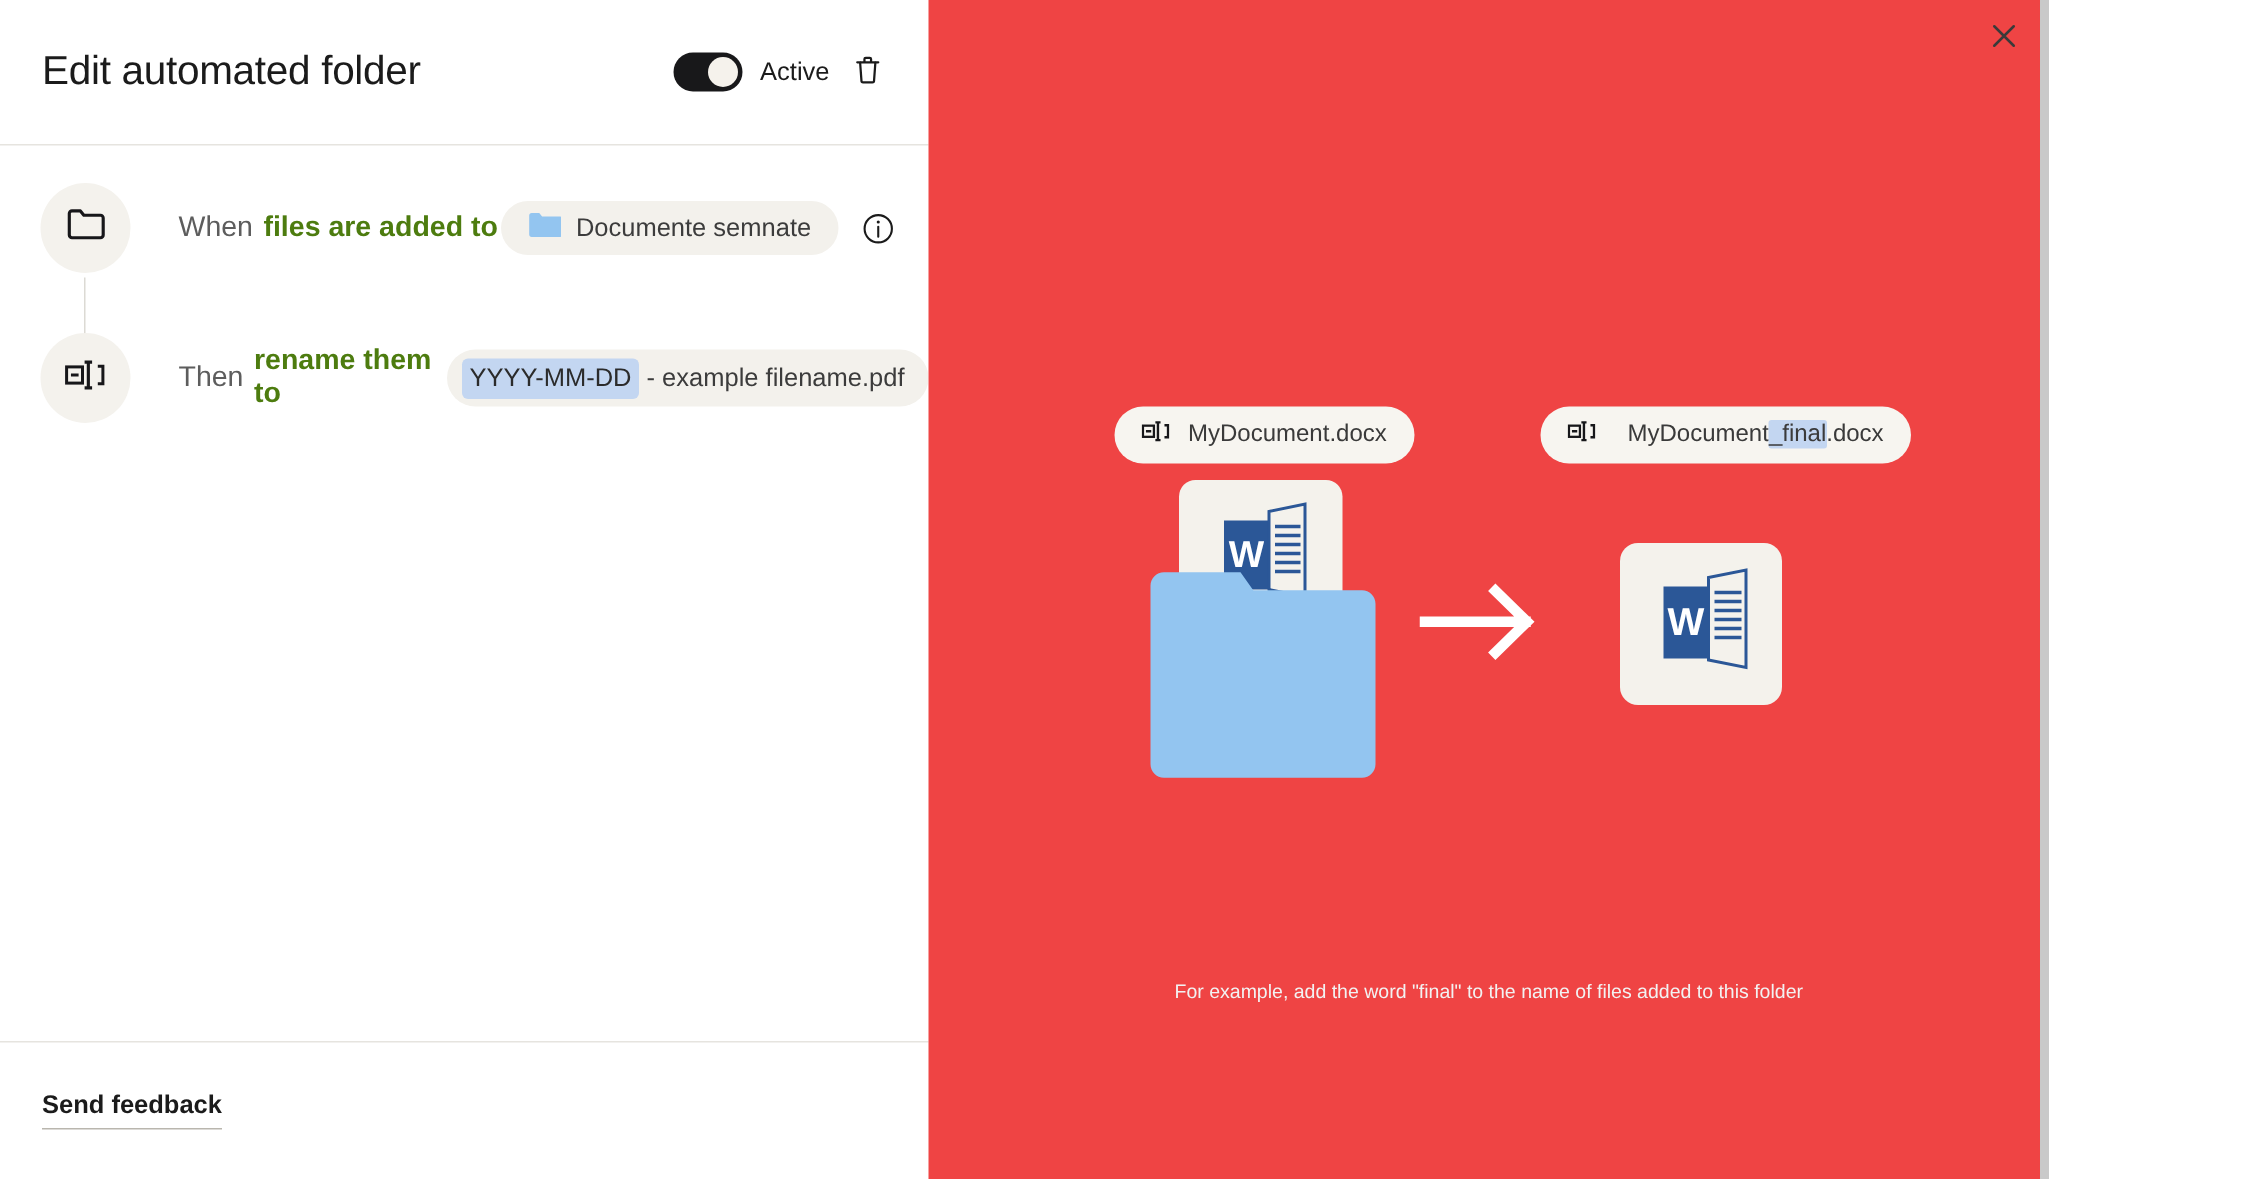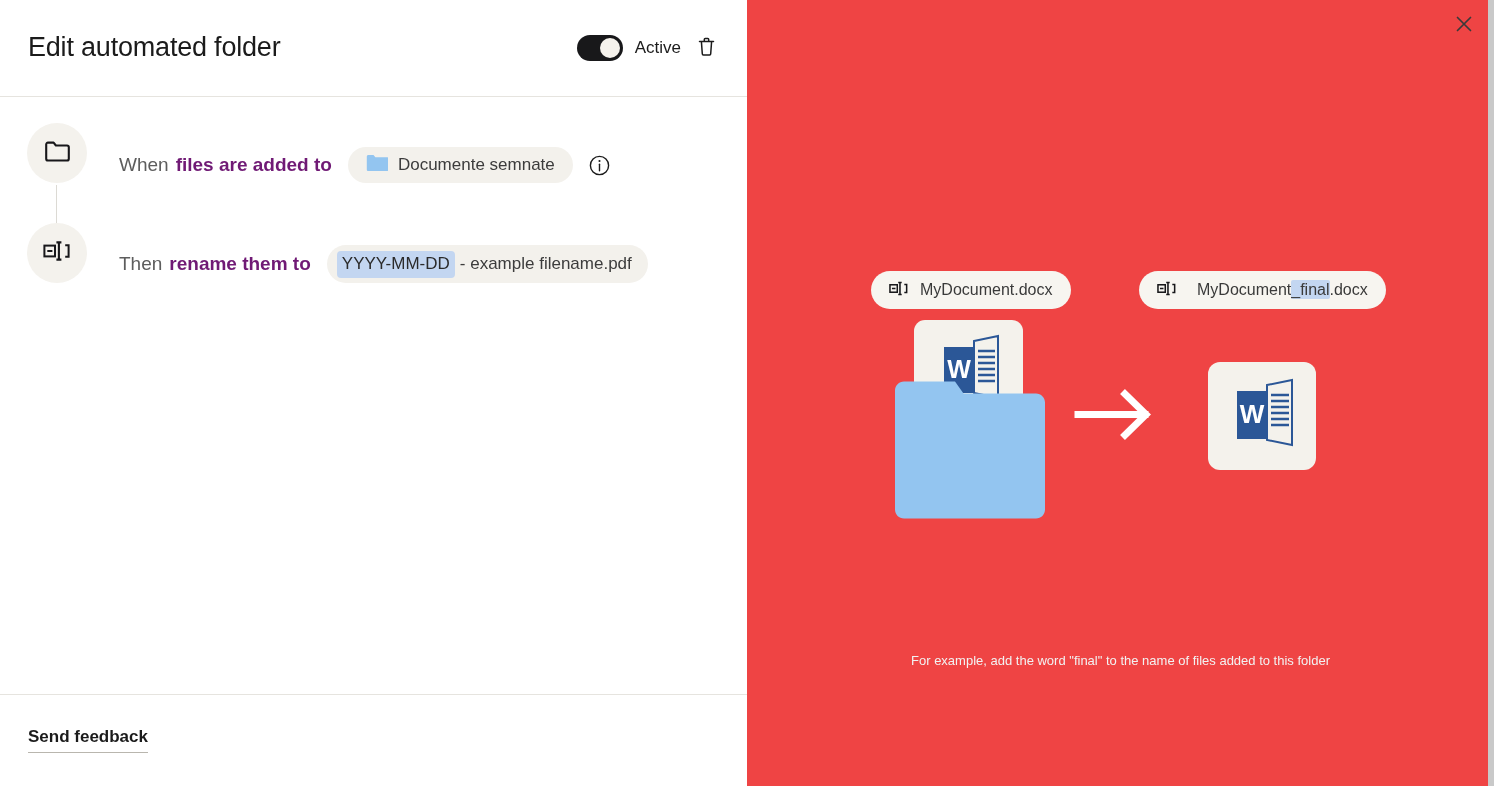--- a/index.html
+++ b/index.html
@@ -15,21 +15,21 @@
   #app {
     position: relative;
     width: 1500px;
     height: 786px;
     display: flex;
   }
 
   
   #left-panel {
     position: relative;
-    width: 747px;
+    width: 619px;
     height: 786px;
     background: #ffffff;
     display: flex;
     flex-direction: column;
   }
 
   
   #panel-header {
     height: 97px;
     flex: 0 0 97px;
@@ -93,21 +93,21 @@
   #panel-body {
     flex: 1 1 auto;
     position: relative;
     padding: 24px 0 0 0;
     overflow: hidden;
   }
 
   .rule-row {
     position: relative;
     display: flex;
-    align-items: flex-end;
+    align-items: center;
     padding-left: 27px;
     height: 62px;
     margin-bottom: 38px;
   }
 
   .step-circle {
     width: 60px;
     height: 60px;
     border-radius: 50%;
     background: #f4f2ed;
@@ -137,23 +137,23 @@
     gap: 0;
   }
 
   .rule-prefix {
     font-size: 19px;
     color: #5d5d5d;
     margin-right: 7px;
   }
   .rule-strong {
     font-size: 19px;
-    color: #701a75;
+    color: #4d7c0f;
     font-weight: 700;
-    margin-right: 16px;
+    margin-right: 2px;
   }
 
   .chip {
     background: #f3f1ec;
     border-radius: 18px;
     height: 36px;
     display: inline-flex;
     align-items: center;
     padding: 0 18px;
     gap: 10px;
@@ -275,21 +275,21 @@
     border-radius: 19px;
     display: inline-flex;
     align-items: center;
     padding: 0 18px;
     gap: 11px;
     font-size: 16px;
     color: #3a3a3a;
     white-space: nowrap;
   }
   #pill-before { left: 124px; top: 271px; }
-  #pill-after  { left: 392px; top: 271px; gap: 20px; }
+  #pill-after  { left: 408px; top: 271px; gap: 20px; }
 
   .pill-highlight {
     background: #c3d6f1;
     border-radius: 2px;
     padding: 1px 0;
   }
 
   #caption {
     position: absolute;
     left: 0;

